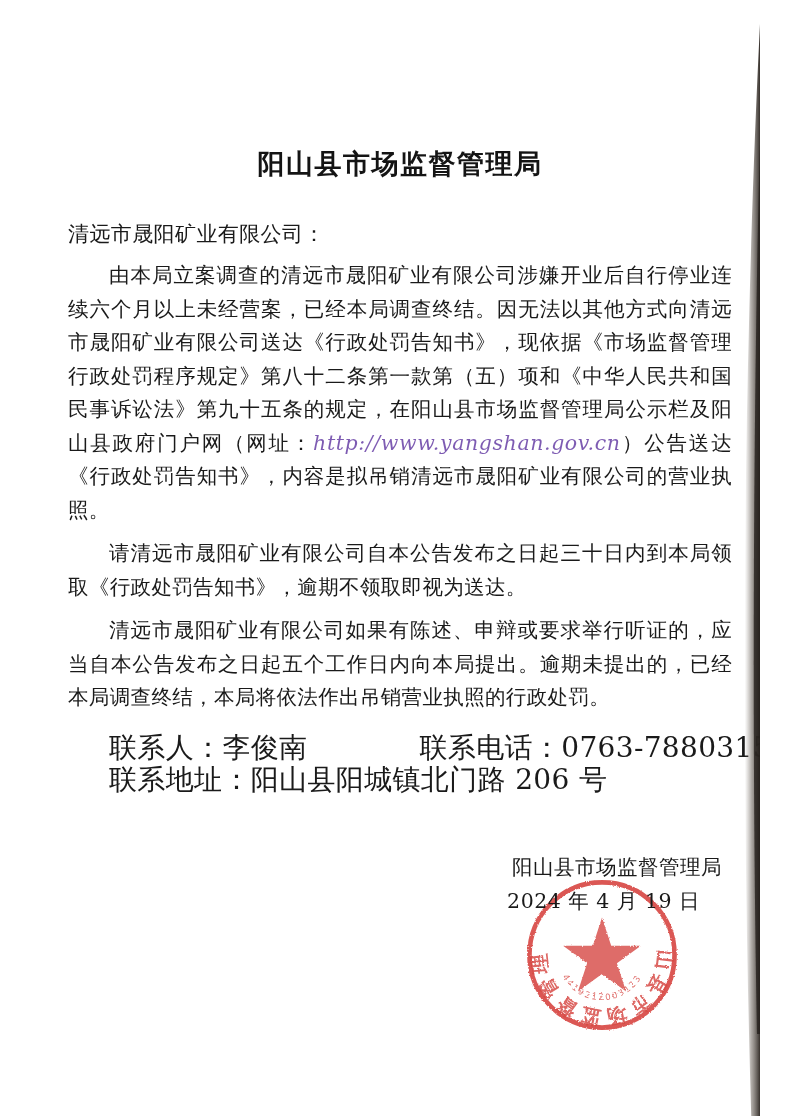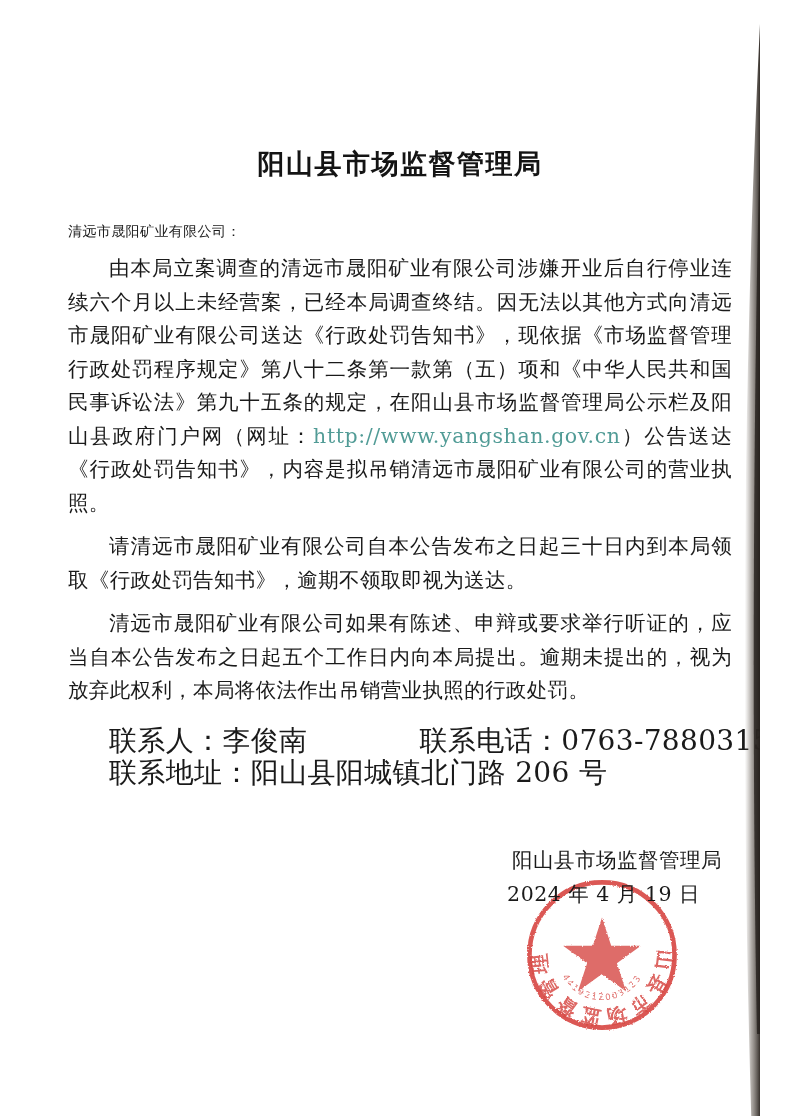--- a/index.html
+++ b/index.html
@@ -50,43 +50,44 @@
     letter-spacing: 1.5px;
     color: #141414;
     line-height: 1.0;
   }
   .title-line.second {
     margin-top: 26px;
   }
 
   .addressee {
     margin-top: 47px;
-    font-size: 14px;
+    font-size: 21px;
     line-height: 1.0;
     letter-spacing: 0.4px;
   }
 
   .para {
     margin-top: 10px;
     font-size: 20.5px;
     line-height: 33.5px;
     text-align: justify;
     text-justify: inter-ideograph;
     text-indent: 41px;
     letter-spacing: 0.35px;
   }
   .para.first {
     margin-top: 14px;
   }
 
   .url {
-    color: #0f766e;
+    color: #4c1d95;
     font-family: "DejaVu Serif", "Liberation Serif", serif;
     letter-spacing: 0.6px;
     opacity: 0.72;
+    font-style: italic;
   }
 
   
   .contact {
     margin-top: 17px;
     font-size: 28px;
     line-height: 32px;
     text-indent: 41px;
     letter-spacing: 0.35px;
   }
@@ -156,21 +157,21 @@
     <div class="title-block">
       <div class="title-line">阳山县市场监督管理局</div>
     </div>
 
     <div class="addressee">清远市晟阳矿业有限公司：</div>
 
     <div class="para first"><span>由本局立案调查的清远市晟阳矿业有限公司涉嫌开业后自行停业连续六个月以上未经营案，已经本局调查终结。因无法以其他方式向清远市晟阳矿业有限公司送达《行政处罚告知书》，现依据《市场监督管理行政处罚程序规定》第八十二条第一款第（五）项和《中华人民共和国民事诉讼法》第九十五条的规定，在阳山县市场监督管理局公示栏及阳山县政府门户网（网址：</span><span class="url">http://www.yangshan.gov.cn</span><span>）公告送达《行政处罚告知书》，内容是拟吊销清远市晟阳矿业有限公司的营业执照。</span></div>
 
     <div class="para">请清远市晟阳矿业有限公司自本公告发布之日起三十日内到本局领取《行政处罚告知书》，逾期不领取即视为送达。</div>
 
-    <div class="para">清远市晟阳矿业有限公司如果有陈述、申辩或要求举行听证的，应当自本公告发布之日起五个工作日内向本局提出。逾期未提出的，视为放弃此权利，本局将依法作出吊销营业执照的行政处罚。</div>
+    <div class="para">清远市晟阳矿业有限公司如果有陈述、申辩或要求举行听证的，应当自本公告发布之日起五个工作日内向本局提出。逾期未提出的，已经本局调查终结，本局将依法作出吊销营业执照的行政处罚。</div>
 
     <div class="contact">
       <div class="contact-row"><span>联系人：</span><span>李俊南</span><span class="contact-gap"></span><span>联系电话：</span><span>0763-7880315</span></div>
       <div class="contact-row"><span>联系地址：</span><span>阳山县阳城镇北门路 206 号</span></div>
     </div>
 
 
     <div class="signature">
       <div>阳山县市场监督管理局</div>
       <div class="sign-date">2024 年 4 月 19 日</div>

